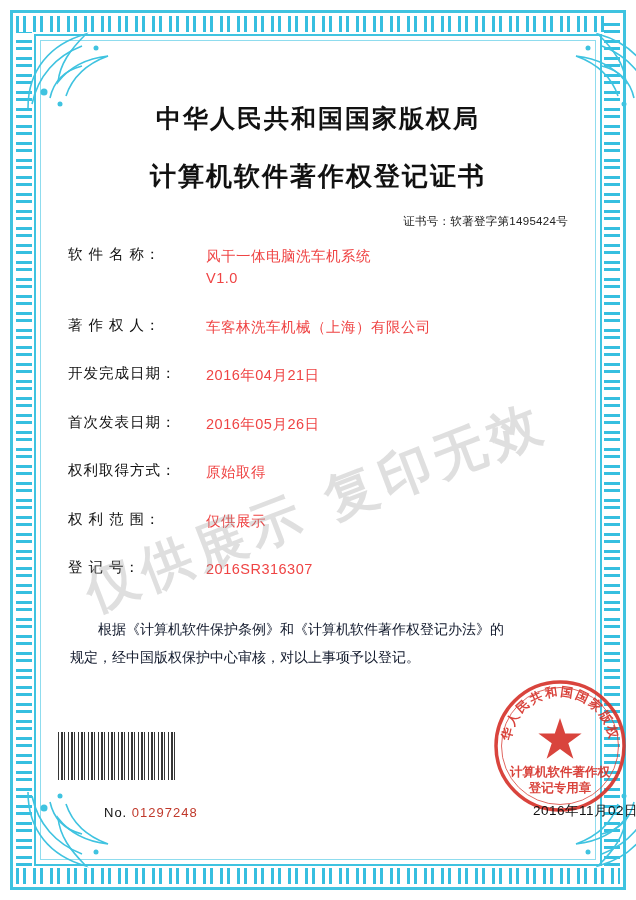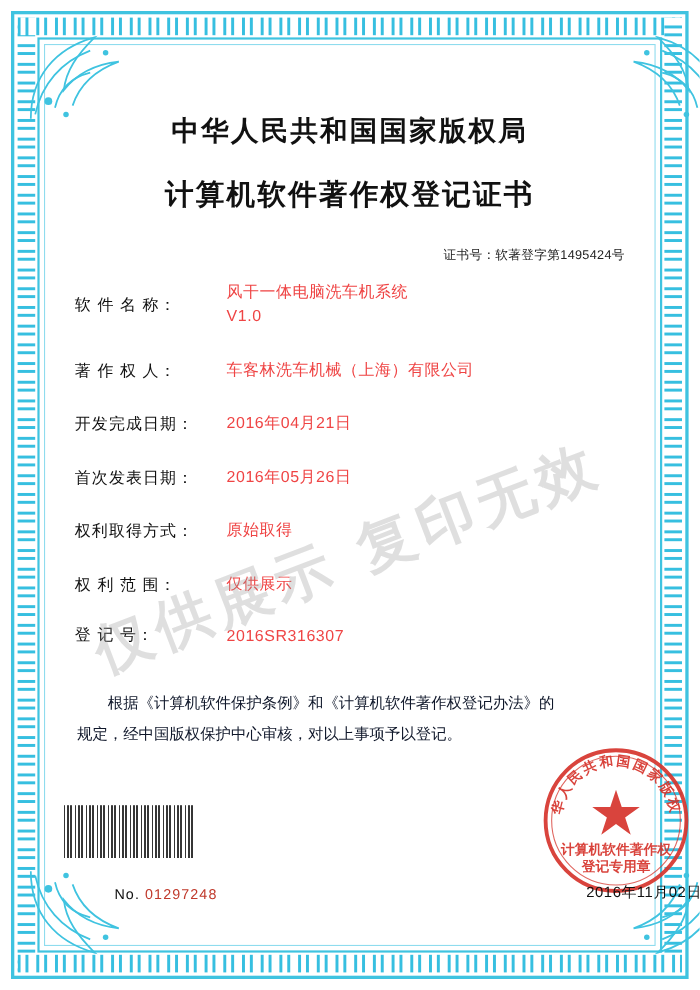--- a/index.html
+++ b/index.html
@@ -127,36 +127,36 @@
     font-size: 26px;
     font-weight: bold;
     letter-spacing: 2px;
     color: #111111;
     margin-top: 24px;
   }
   .certno {
     text-align: right;
     font-size: 11.5px;
     color: #222222;
-    margin-top: 30px;
+    margin-top: 20px;
     padding-right: 16px;
     letter-spacing: 0.3px;
   }
 
   .fields {
     margin-top: 16px;
     padding-left: 16px;
     padding-right: 16px;
   }
   .row {
     display: flex;
     align-items: flex-start;
     margin-bottom: 14px;
   }
-  .row.gap-lg { margin-bottom: 26px; align-items: center; }
+  .row.gap-lg { margin-bottom: 26px; }
   .label {
     width: 138px;
     flex: 0 0 138px;
     font-size: 14.5px;
     color: #111111;
     letter-spacing: 1px;
     white-space: nowrap;
   }
   .value {
     font-size: 14.5px;

